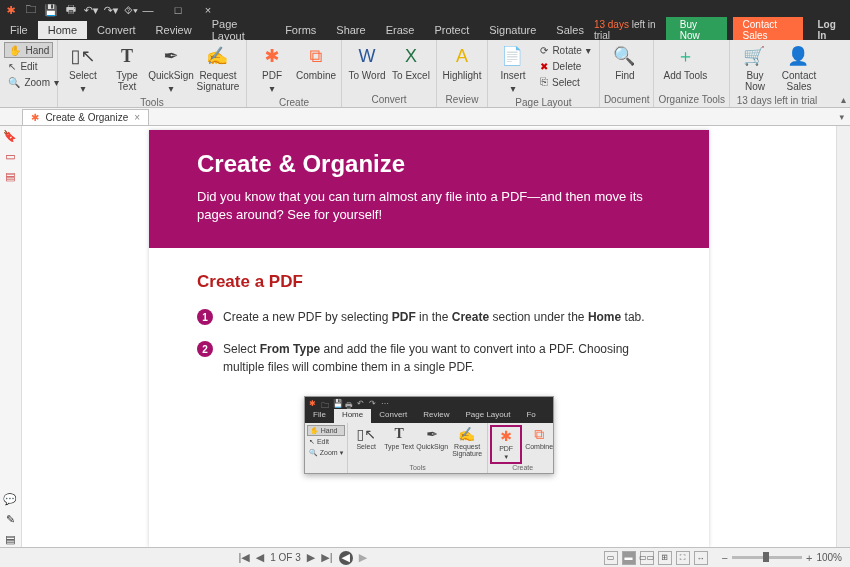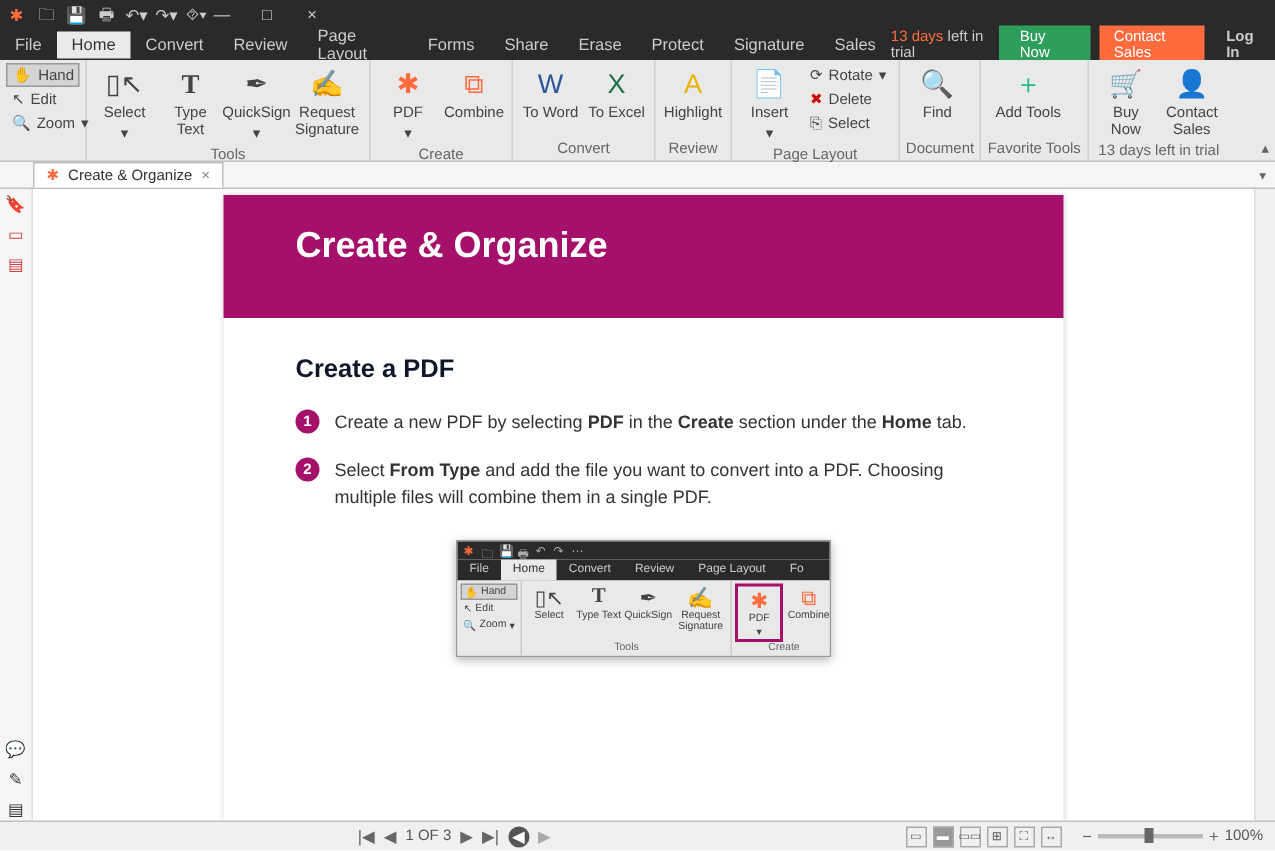--- a/index.html
+++ b/index.html
@@ -46,21 +46,21 @@
 
 .main { flex: 1; display: flex; overflow: hidden; }
 .side-rail { width: 22px; background: #f5f5f5; border-right: 1px solid #ddd; display: flex; flex-direction: column; align-items: center; padding-top: 4px; gap: 6px; }
 .rail-icon { width: 14px; height: 14px; font-size: 11px; cursor: pointer; text-align: center; }
 .viewport { flex: 1; background: #fff; overflow: hidden; position: relative; display: flex; justify-content: center; }
 .page { width: 560px; background: #fff; box-shadow: 0 0 4px rgba(0,0,0,0.2); margin-top: 4px; }
 .page-header { background: #a5106b; color: #fff; padding: 20px 48px 24px; }
 .page-header h1 { font-size: 24px; font-weight: 700; margin-bottom: 10px; }
 .page-header p { font-size: 13px; line-height: 1.4; }
 .page-body { padding: 24px 48px; }
-.page-body h2 { font-size: 17px; font-weight: 700; color: #0f172a; margin-bottom: 16px; }
+.page-body h2 { font-size: 17px; font-weight: 700; color: #b91c1c; margin-bottom: 16px; }
 .step { display: flex; gap: 10px; font-size: 12px; color: #333; margin-bottom: 14px; line-height: 1.5; }
 .step-num { background: #a5106b; color: #fff; width: 16px; height: 16px; border-radius: 50%; display: flex; align-items: center; justify-content: center; font-size: 10px; font-weight: bold; flex-shrink: 0; margin-top: 1px; }
 .scrollbar { width: 14px; background: #f0f0f0; border-left: 1px solid #ddd; }
 
 
 .inner-shot { width: 250px; margin: 20px auto 0; border: 1px solid #999; box-shadow: 0 2px 6px rgba(0,0,0,0.3); font-size: 8px; }
 .inner-titlebar { background: #2a2a2a; height: 12px; display: flex; align-items: center; gap: 4px; padding: 0 4px; }
 .inner-qat { width: 8px; height: 8px; color: #aaa; font-size: 8px; }
 .inner-tabs { background: #2a2a2a; height: 14px; display: flex; color: #ccc; }
 .inner-tab { padding: 1px 8px; font-size: 8px; }
@@ -241,21 +241,21 @@
     <div class="ribbon-label">Document</div>
   </div>
   <div class="ribbon-group">
     <div class="ribbon-row">
       <div class="r-btn-big" style="width:54px">
           <span class="icn" style="color:#2b8">＋</span>
           <span class="lbl">Add
 Tools</span>
         </div>
     </div>
-    <div class="ribbon-label">Favorite Tools</div>
+    <div class="ribbon-label">Organize Tools</div>
   </div>
   <div class="ribbon-group" style="border-right:none">
     <div class="ribbon-row">
       <div class="r-btn-big">
           <span class="icn icn-teal">🛒</span>
           <span class="lbl">Buy
 Now</span>
         </div>
       <div class="r-btn-big">
           <span class="icn">👤</span>
@@ -284,20 +284,21 @@
     <span class="rail-icon" style="color:#c44">▤</span>
     <div style="flex:1"></div>
     <span class="rail-icon" style="color:#e8b400">💬</span>
     <span class="rail-icon">✎</span>
     <span class="rail-icon">▤</span>
   </div>
   <div class="viewport">
     <div class="page">
       <div class="page-header">
         <h1>Create &amp; Organize</h1>
+        <p>Did you know that you can turn almost any file into a PDF—and then move its pages around? See for yourself!</p>
       </div>
       <div class="page-body">
         <h2>Create a PDF</h2>
         <div class="step">
           <span class="step-num">1</span>
           <span><span>Create a new PDF by selecting </span><b>PDF</b><span> in the </span><b>Create</b><span> section under the </span><b>Home</b><span> tab.</span></span>
         </div>
         <div class="step">
           <span class="step-num">2</span>
           <span><span>Select </span><b>From Type</b><span> and add the file you want to convert into a PDF. Choosing multiple files will combine them in a single PDF.</span></span>

